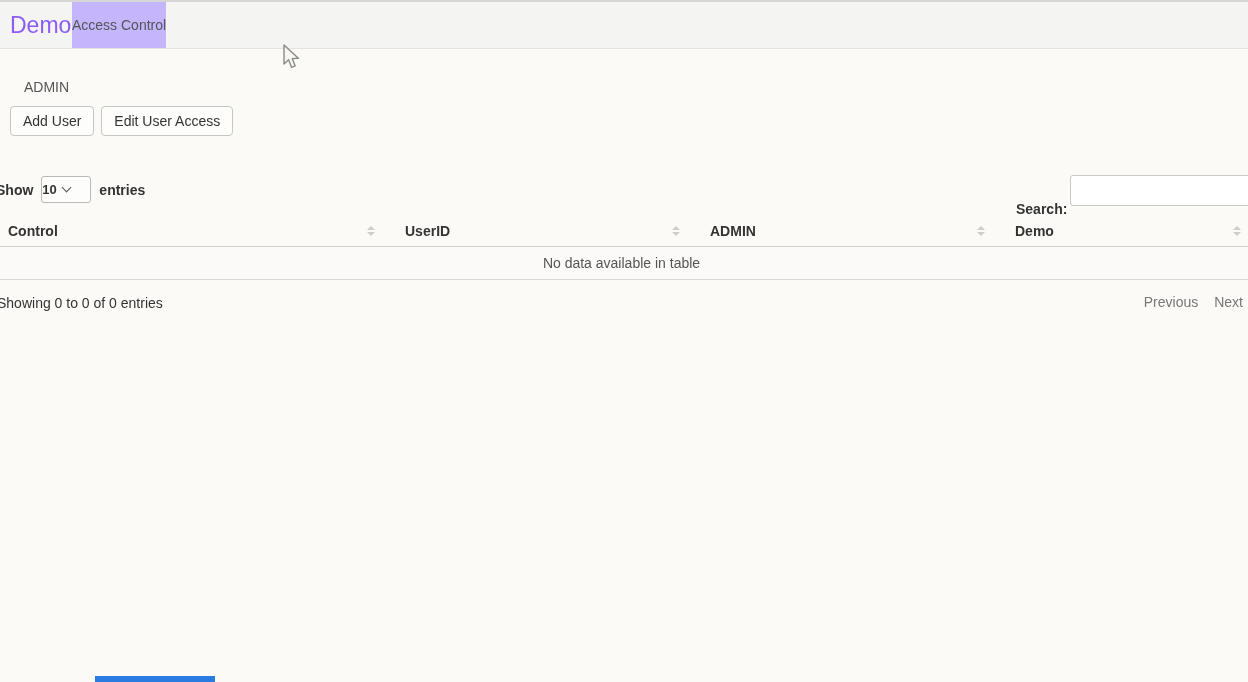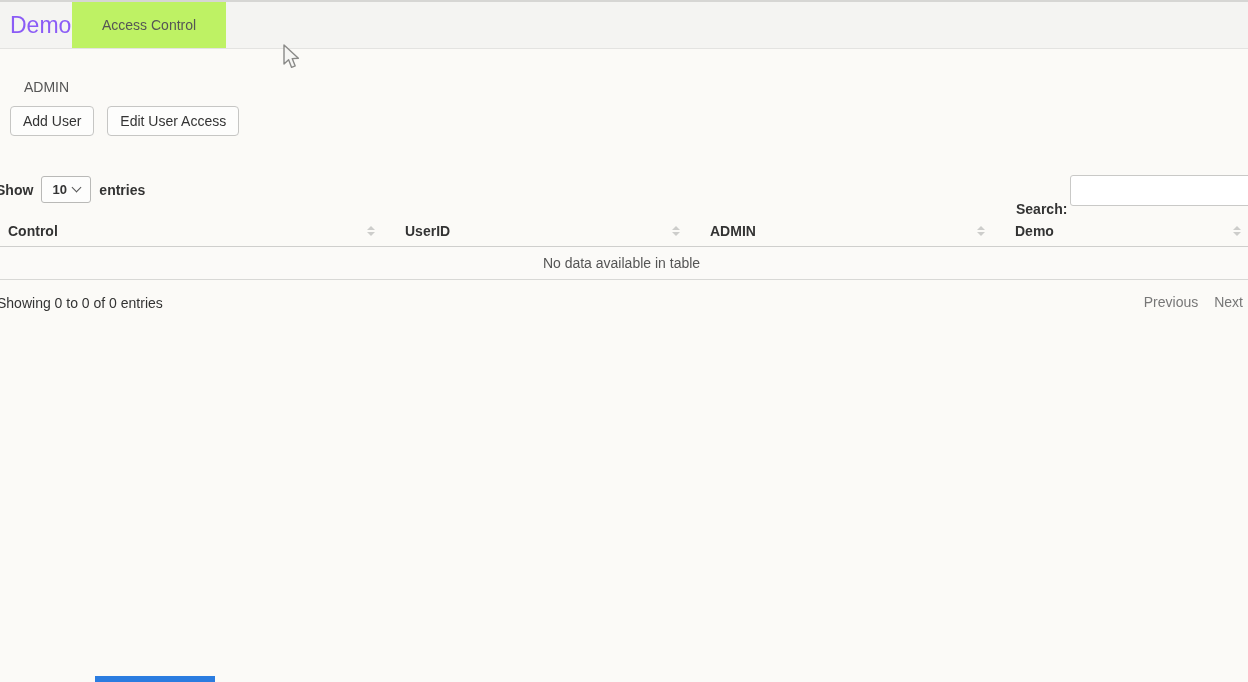--- a/index.html
+++ b/index.html
@@ -21,55 +21,55 @@
     position: absolute; left: 0; top: 2px; width: 100%; height: 47px;
     background: #f4f4f2; border-bottom: 1px solid #e3e3e1;
   }
   .navbar-brand {
     position: absolute; left: 10px; top: 0; height: 100%;
     display: flex; align-items: center;
     font-size: 23px; color: #8b5cf6; text-decoration: none; cursor: pointer;
   }
   .nav-item-active {
     position: absolute; left: 72px; top: 0; height: 100%;
-    display: flex; align-items: center; padding: 0 30px;
-    background: #bef264; color: #555; cursor: pointer;
+    display: flex; align-items: center; padding: 0 0;
+    background: #c4b5fd; color: #555; cursor: pointer;
   }
 
   
   .cursor { position: absolute; left: 281px; top: 44px; width: 20px; height: 28px; z-index: 50; pointer-events: none; }
 
   
   .admin-tab {
     position: absolute; left: 10px; top: 70px;
     padding: 9px 14px 10px;
     border: 1px solid #ddddd b; border-color: #dddddb;
     border-bottom: none;
     border-radius: 4px 4px 0 0;
     color: #555; background: #fbfaf7; cursor: pointer;
   }
 
   
-  .toolbar { position: absolute; left: 10px; top: 106px; display: flex; gap: 13px; }
+  .toolbar { position: absolute; left: 10px; top: 106px; display: flex; gap: 7px; }
   .btn {
     display: inline-flex; align-items: center; gap: 7px;
     background: #fdfdfc; border: 1px solid #c6c6c4; border-radius: 4px;
     padding: 6px 12px; font-size: 14px; color: #333; cursor: pointer;
     font-family: "Liberation Sans", sans-serif;
   }
   .btn .dl-icon { width: 15px; height: 15px; display: inline-block; }
 
   
   .length-control {
     position: absolute; left: -4px; top: 176px;
     display: flex; align-items: center; gap: 8px;
     font-weight: bold; color: #333;
   }
   .select-box {
-    display: inline-flex; align-items: center; justify-content: center; gap: 6px;
+    display: inline-flex; align-items: center; justify-content: flex-start; gap: 6px;
     width: 50px; height: 27px;
     background: #fdfdfc; border: 1px solid #b9b9b7; border-radius: 3px;
     font-weight: bold; font-size: 13px; color: #333; cursor: pointer;
   }
   .chevron-down {
     width: 7px; height: 7px; margin-top: -4px;
     border-right: 1.5px solid #555; border-bottom: 1.5px solid #555;
     transform: rotate(45deg);
   }
 

